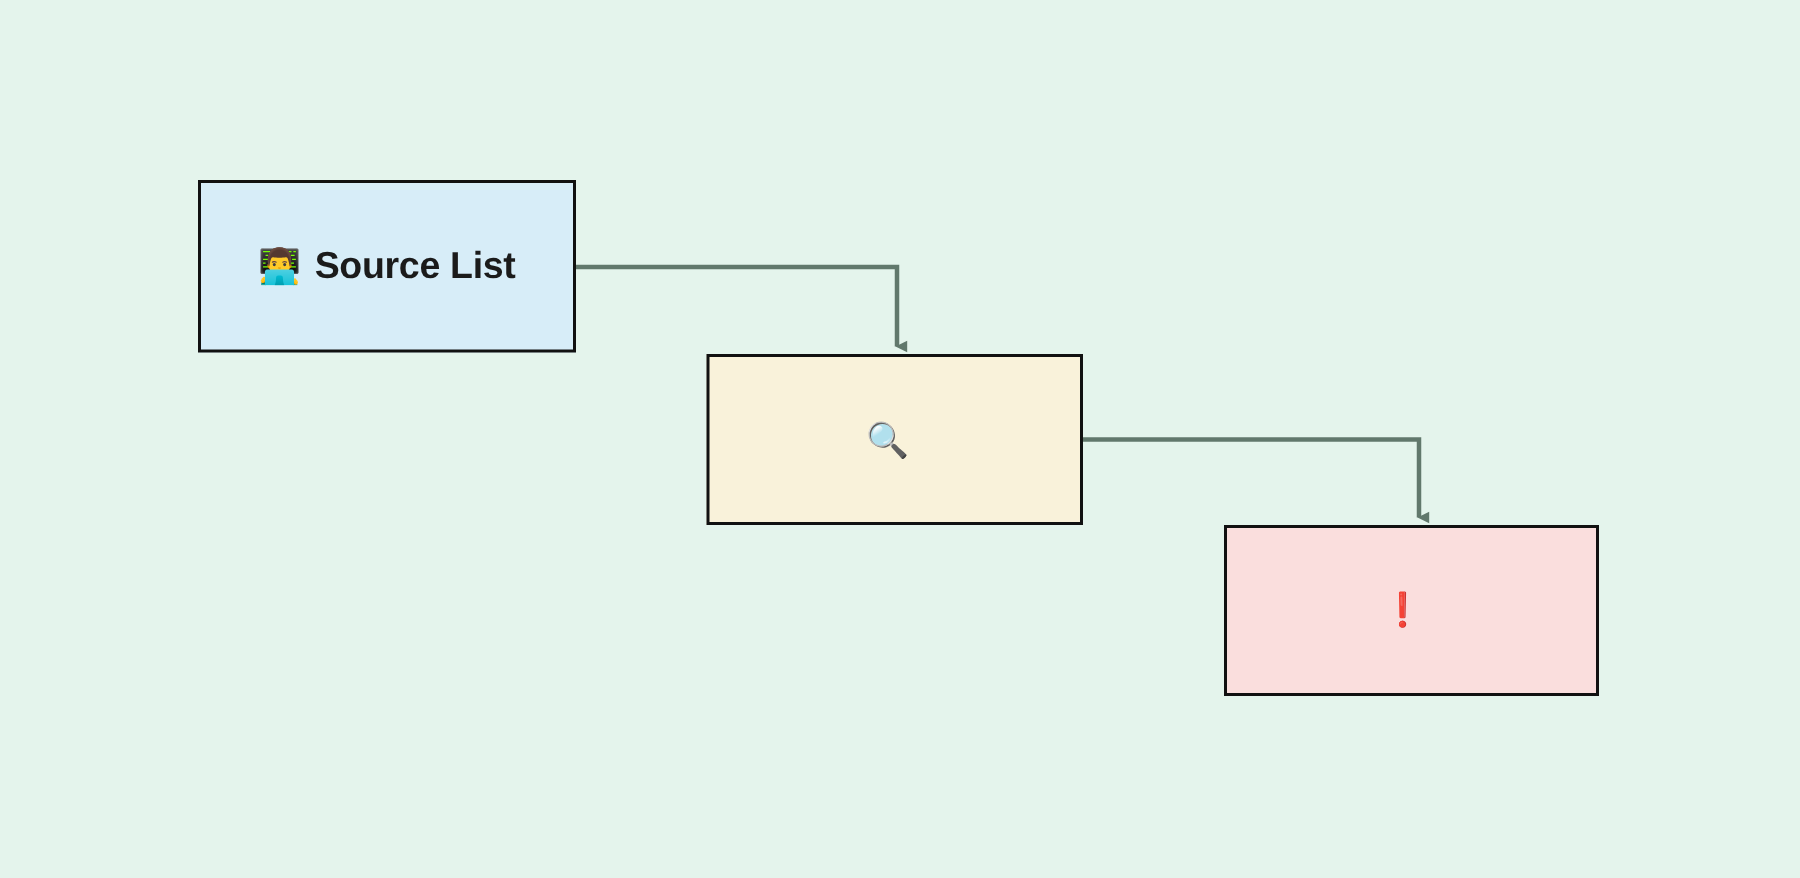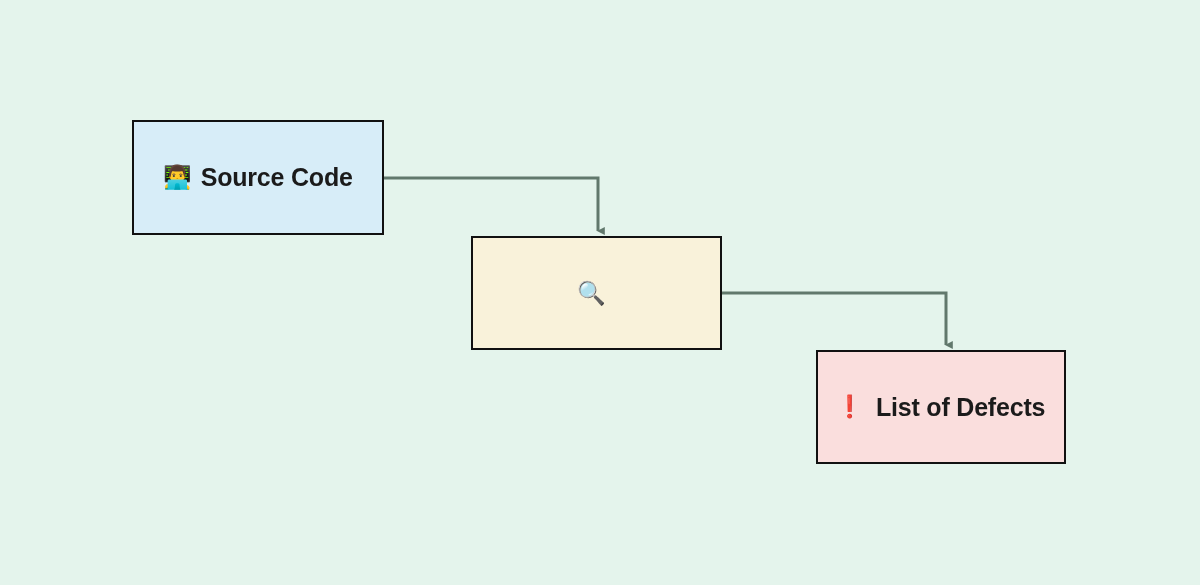--- a/index.html
+++ b/index.html
@@ -94,30 +94,29 @@
     </defs>
 
     <path fill="none" stroke="#61786c" stroke-width="3" stroke-linejoin="miter" marker-end="url(#arrowhead-1)" d="M 384 178 L 598 178 L 598 231"></path>
 
     <path fill="none" stroke="#61786c" stroke-width="3" stroke-linejoin="miter" marker-end="url(#arrowhead-2)" d="M 722 293 L 946 293 L 946 345"></path>
   </svg>
 
   <div class="node" id="node-source-code">
     <span class="node-label">
       <span class="node-emoji">👨‍💻</span>
-      <span>Source Code</span>
+      <span>Source List</span>
     </span>
   </div>
 
   <div class="node" id="node-static-analysis">
     <span class="node-label">
       <span class="node-emoji">🔍</span>
     </span>
   </div>
 
   <div class="node" id="node-list-of-defects">
     <span class="node-label">
       <span class="node-emoji">❗</span>
-      <span>List of Defects</span>
     </span>
   </div>
 
 </div>
 
 </body></html>

